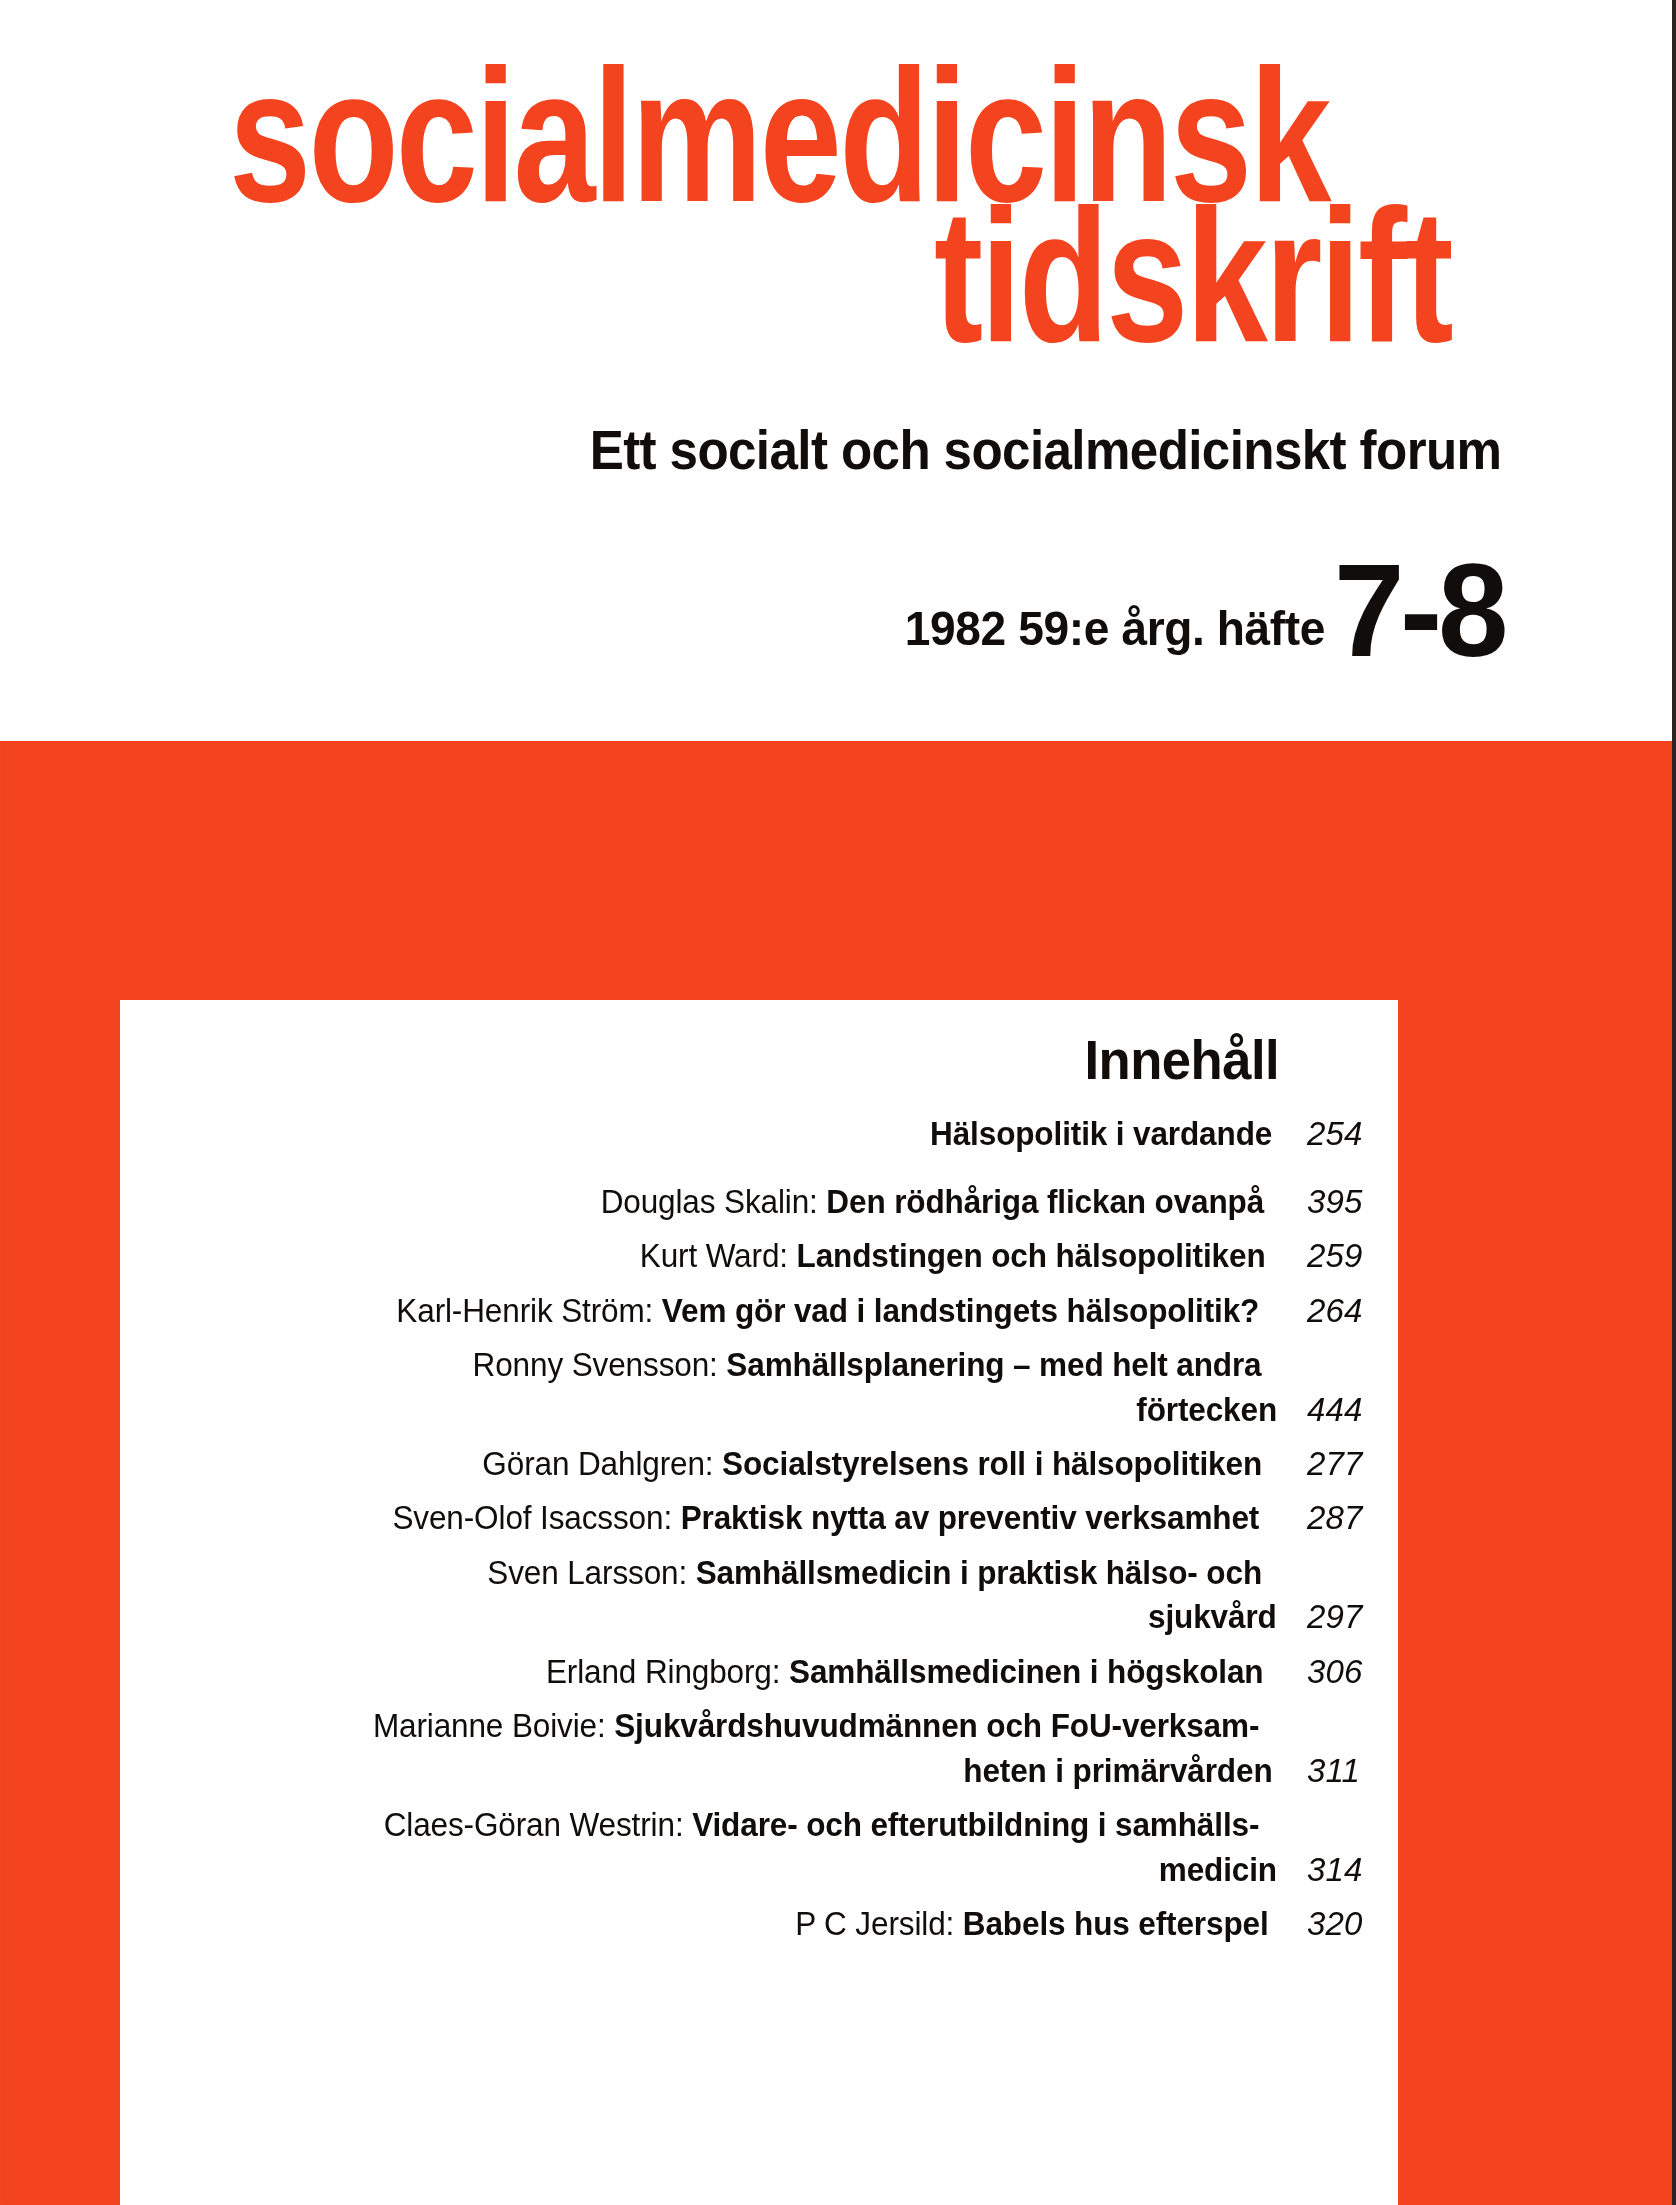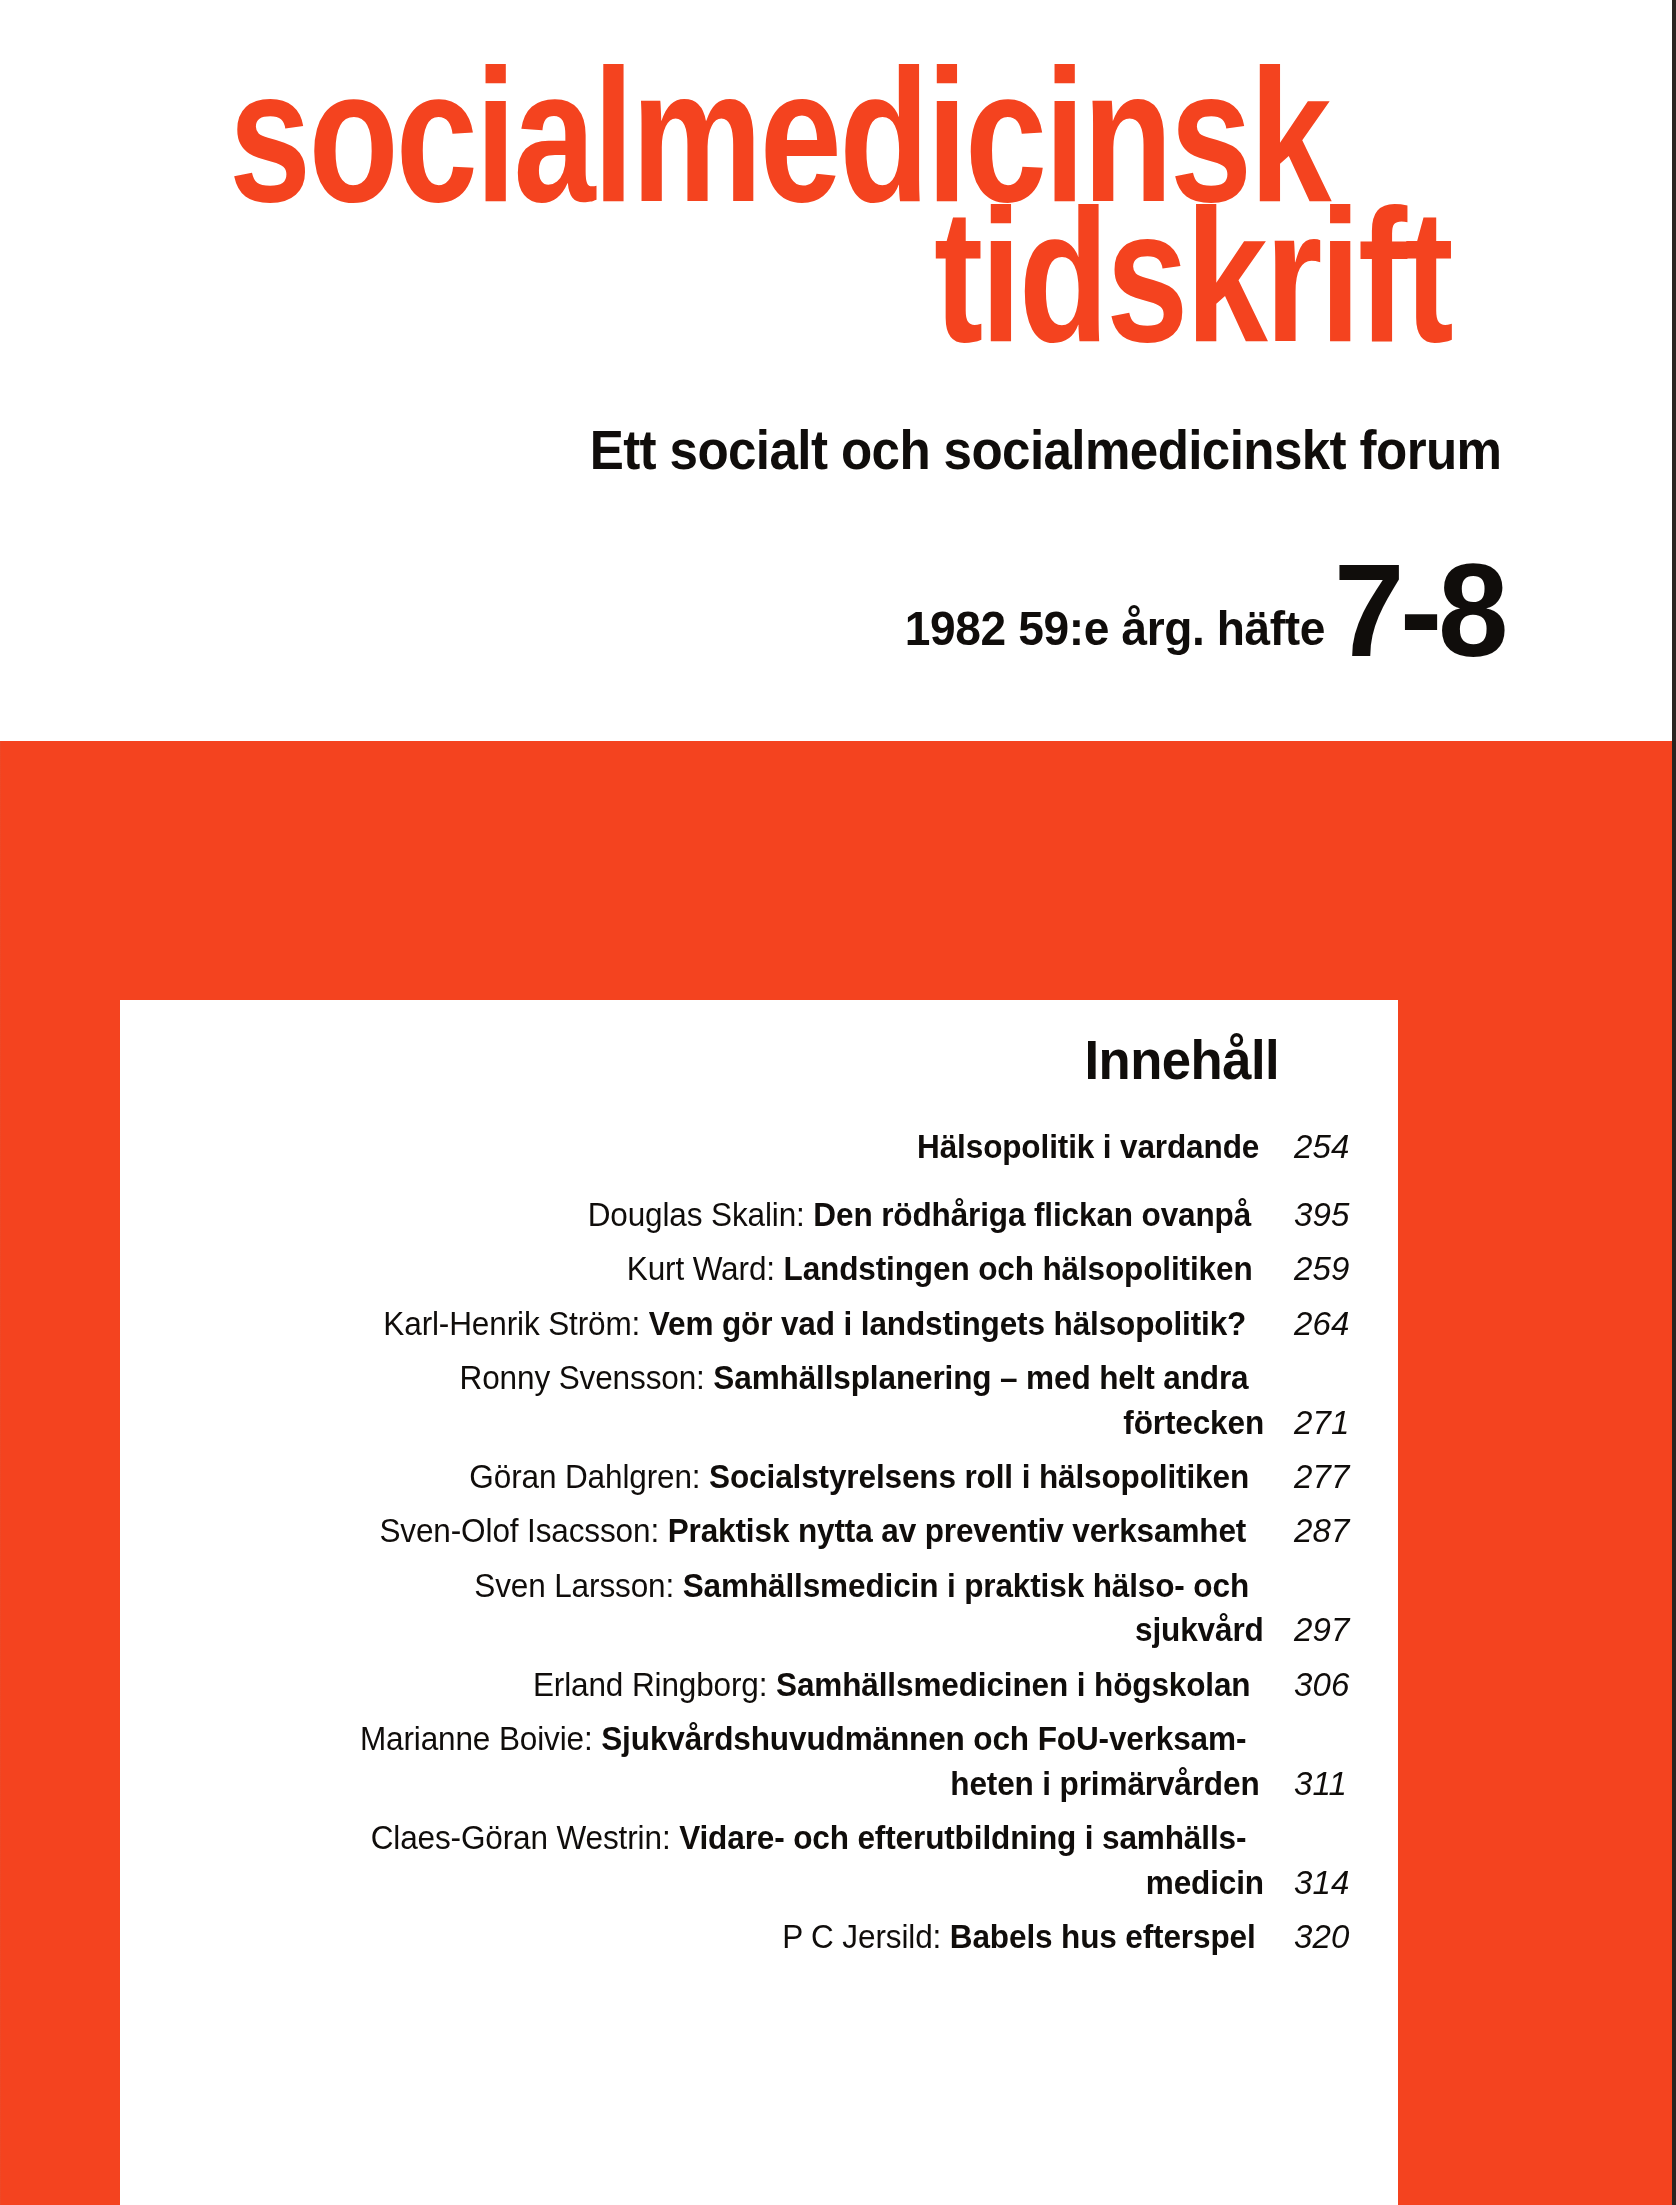--- a/index.html
+++ b/index.html
@@ -164,21 +164,21 @@
   
   .toc {
     position: absolute;
     left: 0;
     right: 0;
     top: 114px;
   }
 
   .toc-entry {
     display: block;
-    margin: 16px;
+    margin: 3px;
     padding: 0;
   }
 
   .toc-line {
     display: flex;
     align-items: baseline;
     justify-content: flex-end;
     column-gap: 0;
     padding: 0 0 0 0;
   }
@@ -283,21 +283,21 @@
               <div class="toc-page">264</div>
             </div>
           </div>
           <div class="toc-entry">
             <div class="toc-line">
               <div class="toc-text"><span class="author">Ronny Svensson: </span><span class="title">Samhällsplanering – med helt andra</span></div>
               <div class="toc-page"></div>
             </div>
             <div class="toc-line">
               <div class="toc-text"><span class="title">förtecken</span></div>
-              <div class="toc-page">271</div>
+              <div class="toc-page">444</div>
             </div>
           </div>
           <div class="toc-entry">
             <div class="toc-line">
               <div class="toc-text"><span class="author">Göran Dahlgren: </span><span class="title">Socialstyrelsens roll i hälsopolitiken</span></div>
               <div class="toc-page">277</div>
             </div>
           </div>
           <div class="toc-entry">
             <div class="toc-line">

